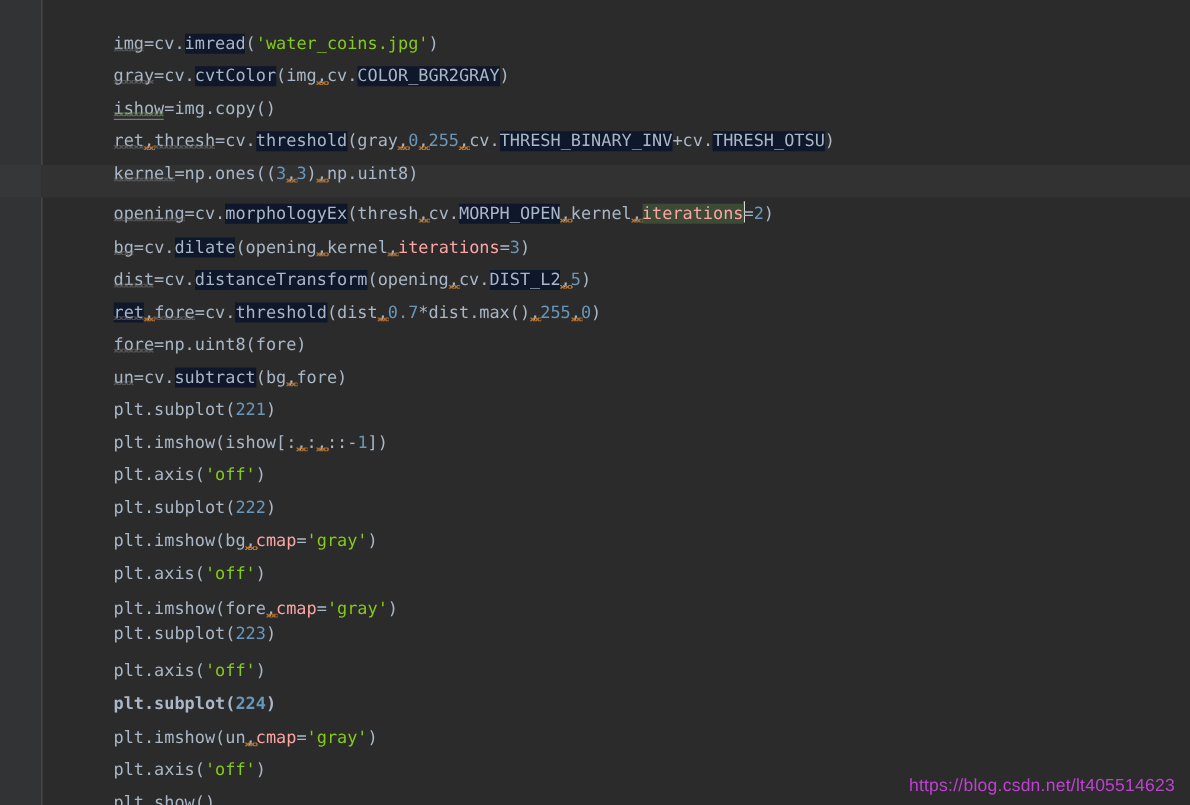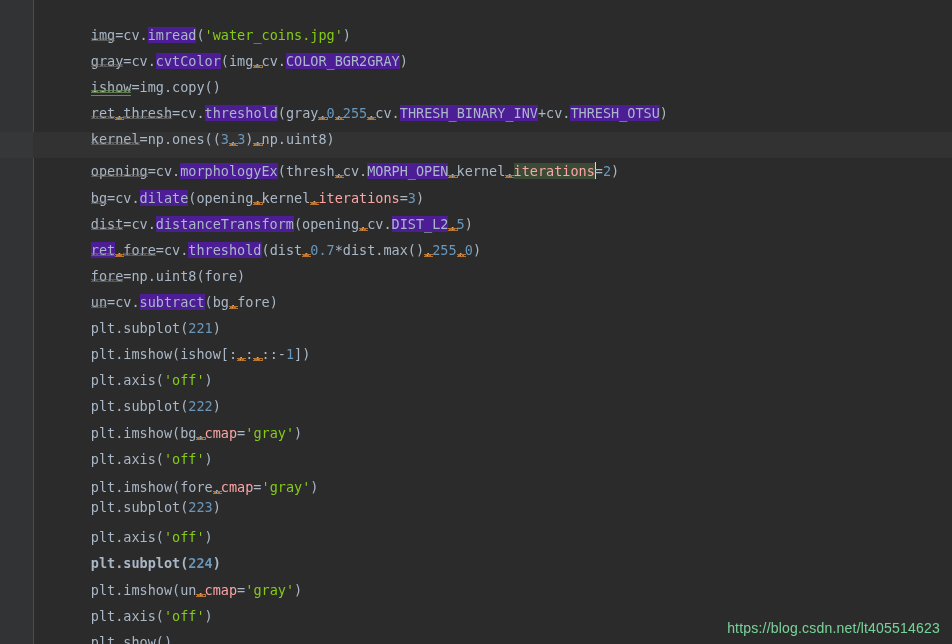--- a/index.html
+++ b/index.html
@@ -44,21 +44,21 @@
     color:#a9b7c6;
   }
   
   .tok{position:relative;}
   .kwargo{color:#fca5a5;}
   .num   {color:#6897bb;}
   .str   {color:#84cc16;}
   .paren {color:#a9b7c6;}
   
   .hl-find{
-    background:#4c1d95;
+    background:#0f172a;
     border-radius:0;
     box-shadow:0 0 0 0 #6d6b48;
   }
   .hl-ident{
     background:#3b4b36;
   }
   
   .caret{
     display:inline-block;width:1px;height:17px;
     background:#d6d6d6;vertical-align:-3px;margin:0 -1px 0 0;
@@ -97,21 +97,21 @@
       linear-gradient(-45deg,transparent 40%,#c07830 40%,#c07830 60%,transparent 60%);
     background-size:4px 3px;
     background-repeat:repeat-x;
     opacity:.95;
   }
   
   .uline{border-bottom:1px solid #7a7a7a;}
   
   #watermark{
     position:absolute;right:12px;bottom:8px;
-    color:#86efac;
+    color:#d946ef;
     font-family:"Liberation Sans","DejaVu Sans",sans-serif;
     font-size:14px;
     letter-spacing:.2px;
     opacity:.85;
     margin-left:28px;
   }
 </style>
 </head>
 <body>
 

